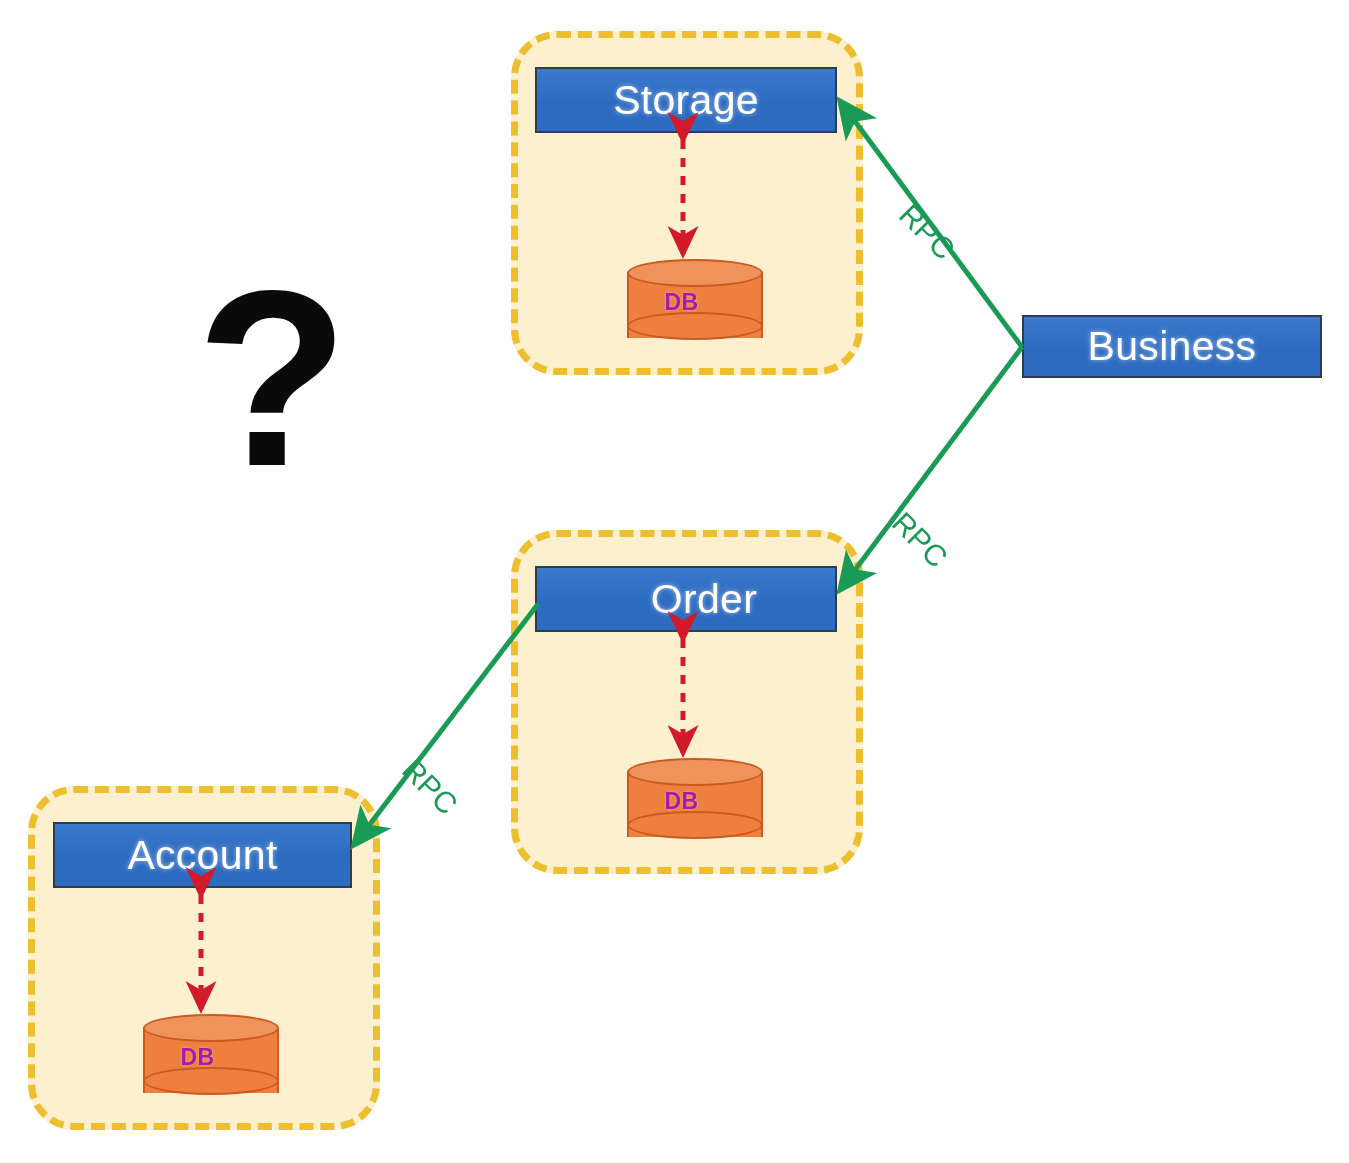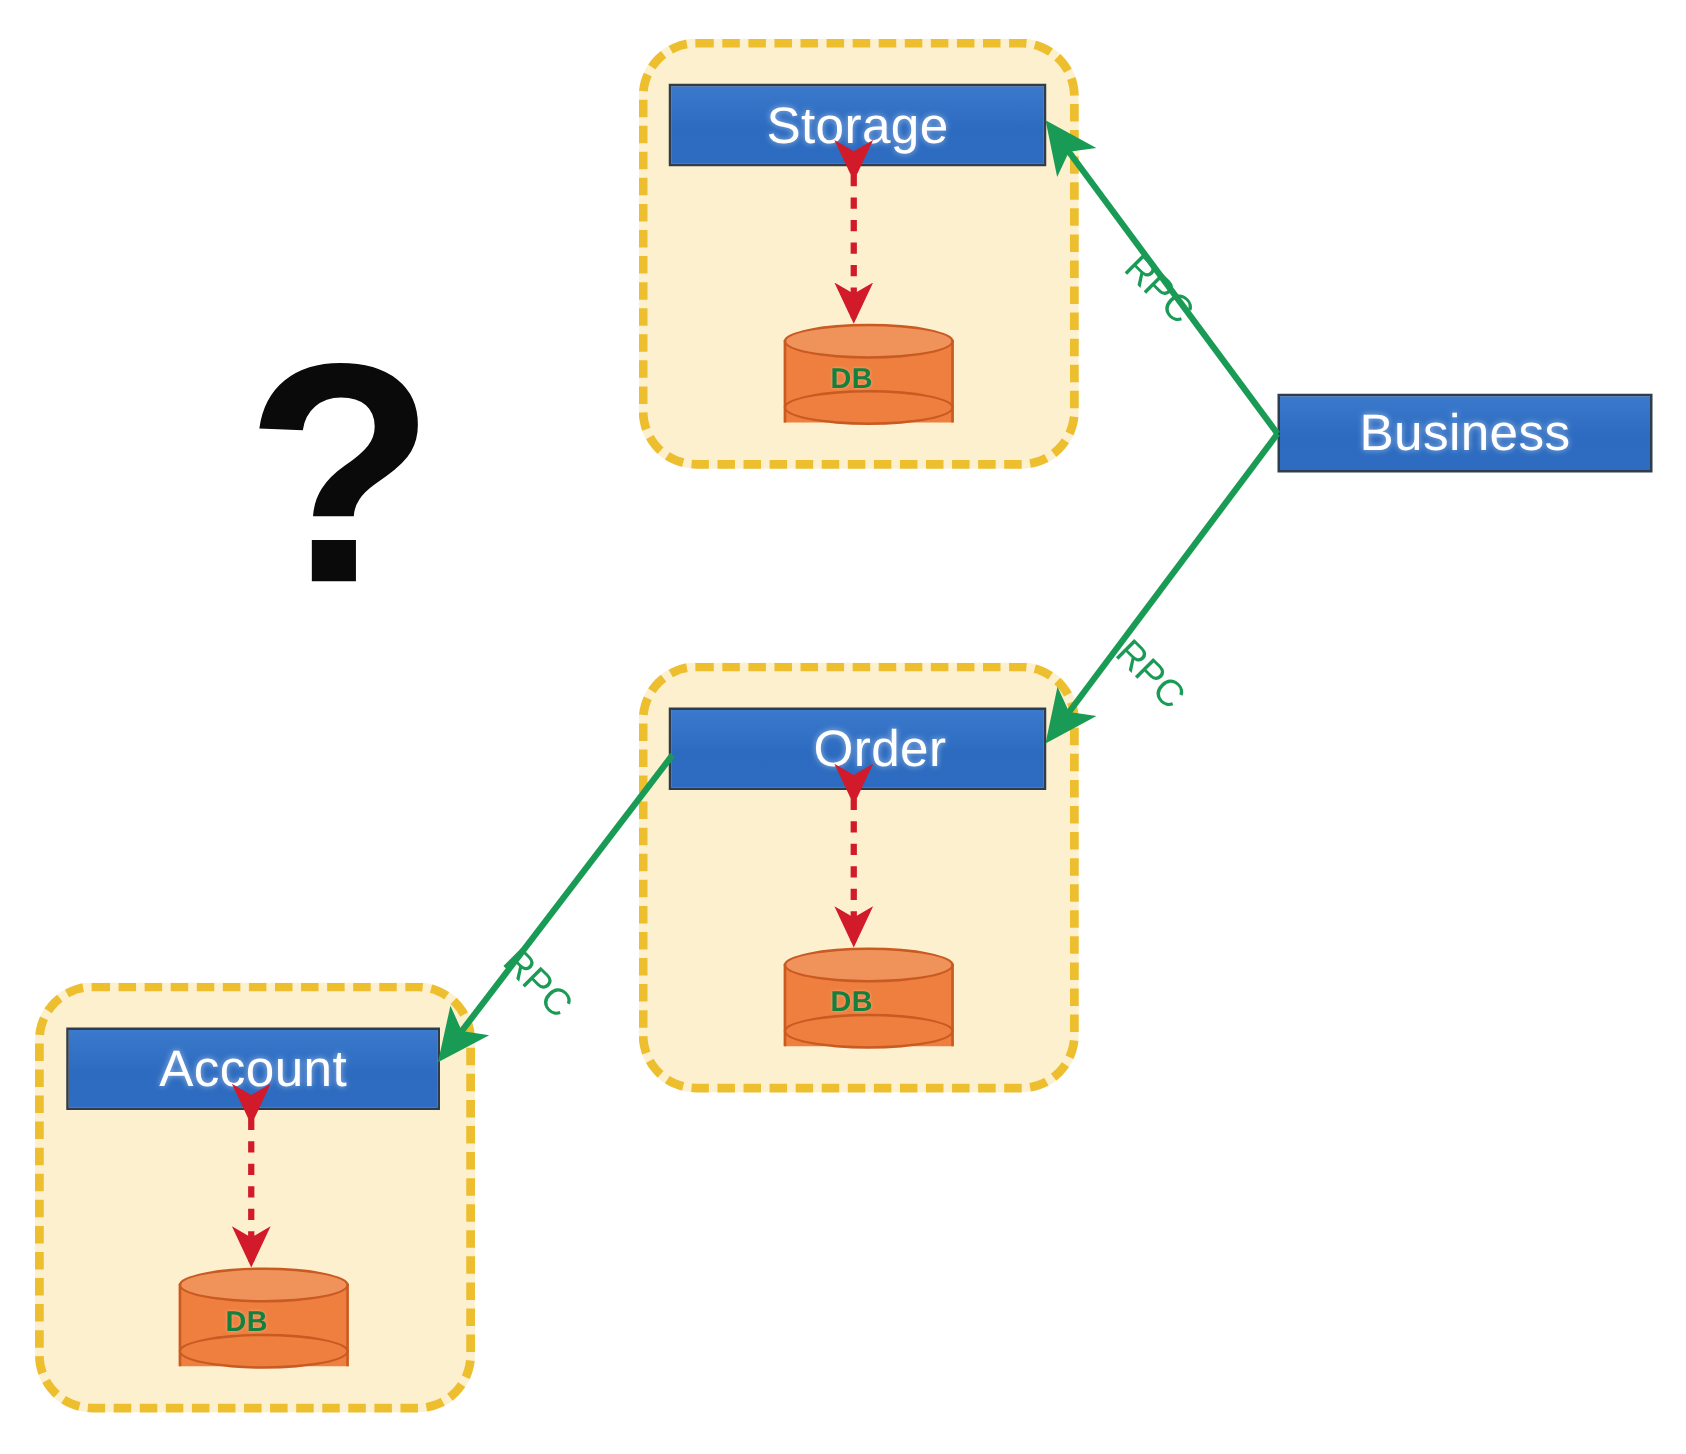--- a/index.html
+++ b/index.html
@@ -83,21 +83,21 @@
     border: 2px solid #C85A22;
     border-radius: 50%;
     box-sizing: border-box;
   }
   .db-label {
     position: absolute;
     left: 0;
     top: 30px;
     width: 109px;
     text-align: center;
-    color: #15803d;
+    color: #a21caf;
     font-size: 23px;
     font-weight: bold;
     font-family: "Liberation Sans", sans-serif;
     letter-spacing: 0.5px;
     text-shadow: 0 0 3px rgba(255,255,255,0.35);
   }
 
   
   #overlay {
     position: absolute;

